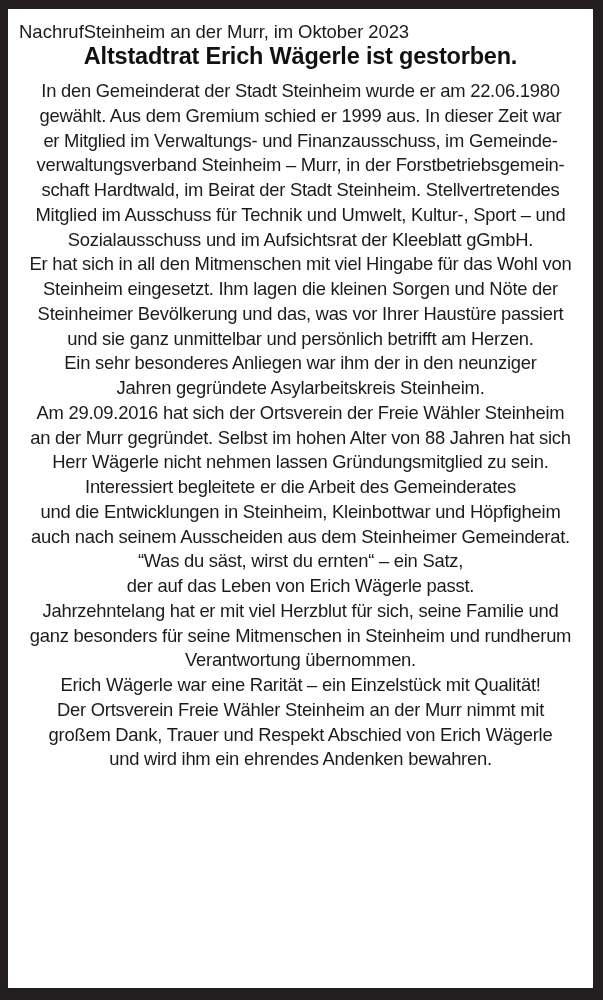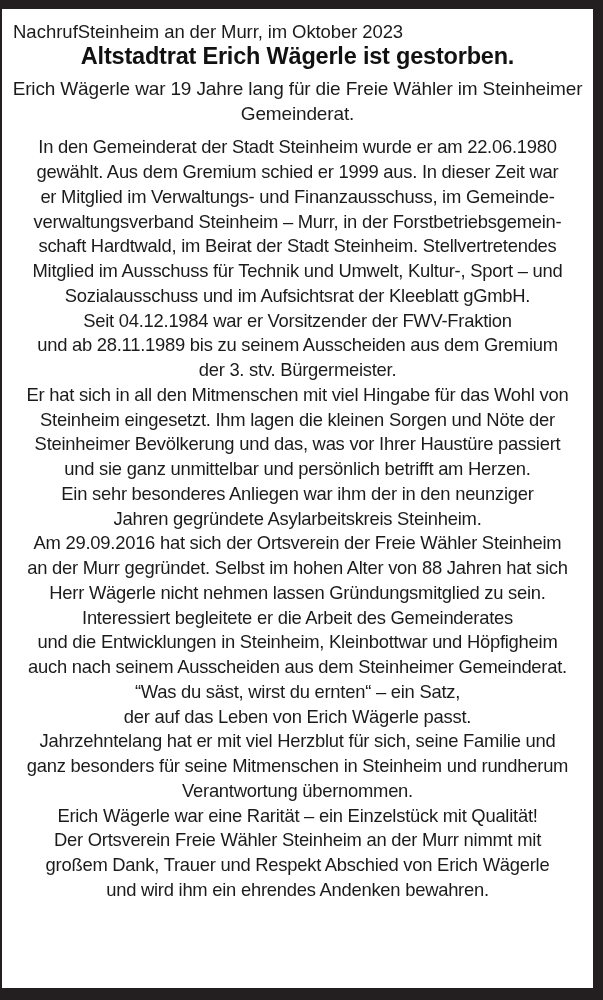--- a/index.html
+++ b/index.html
@@ -12,21 +12,21 @@
     font-family: "Liberation Sans", sans-serif;
     -webkit-font-smoothing: antialiased;
   }
 
   .obituary-frame {
     position: relative;
     width: 603px;
     height: 1000px;
     box-sizing: border-box;
     background: #231f20;
-    padding: 9px 10px 12px 2px;
+    padding: 9px 10px 12px 8px;
     overflow: hidden;
   }
 
   .obituary-sheet {
     position: relative;
     width: 100%;
     height: 100%;
     box-sizing: border-box;
     background: #ffffff;
     padding: 9px 9px 0 9px;
@@ -95,34 +95,29 @@
 <div class="obituary-frame">
   <div class="obituary-sheet">
 
     <div class="header-row">
       <span class="header-kicker">Nachruf</span>
       <span class="header-place">Steinheim an der Murr, im Oktober 2023</span>
     </div>
 
     <div class="headline">Altstadtrat Erich Wägerle ist gestorben.</div>
 
-    <div class="subhead">Erich Wägerle war 19 Jahre lang für die Freie Wähler
-im Steinheimer Gemeinderat.</div>
 
     <div class="body-block">
       <div class="body-par">In den Gemeinderat der Stadt Steinheim wurde er am 22.06.1980
 gewählt. Aus dem Gremium schied er 1999 aus. In dieser Zeit war
 er Mitglied im Verwaltungs- und Finanzausschuss, im Gemeinde-
 verwaltungsverband Steinheim – Murr, in der Forstbetriebsgemein-
 schaft Hardtwald, im Beirat der Stadt Steinheim. Stellvertretendes
 Mitglied im Ausschuss für Technik und Umwelt, Kultur-, Sport – und
 Sozialausschuss und im Aufsichtsrat der Kleeblatt gGmbH.</div>
-      <div class="body-par">Seit 04.12.1984 war er Vorsitzender der FWV-Fraktion
-und ab 28.11.1989 bis zu seinem Ausscheiden aus dem Gremium
-der 3. stv. Bürgermeister.</div>
       <div class="body-par">Er hat sich in all den Mitmenschen mit viel Hingabe für das Wohl von
 Steinheim eingesetzt. Ihm lagen die kleinen Sorgen und Nöte der
 Steinheimer Bevölkerung und das, was vor Ihrer Haustüre passiert
 und sie ganz unmittelbar und persönlich betrifft am Herzen.</div>
       <div class="body-par">Ein sehr besonderes Anliegen war ihm der in den neunziger
 Jahren gegründete Asylarbeitskreis Steinheim.</div>
       <div class="body-par">Am 29.09.2016 hat sich der Ortsverein der Freie Wähler Steinheim
 an der Murr gegründet. Selbst im hohen Alter von 88 Jahren hat sich
 Herr Wägerle nicht nehmen lassen Gründungsmitglied zu sein.</div>
       <div class="body-par">Interessiert begleitete er die Arbeit des Gemeinderates

